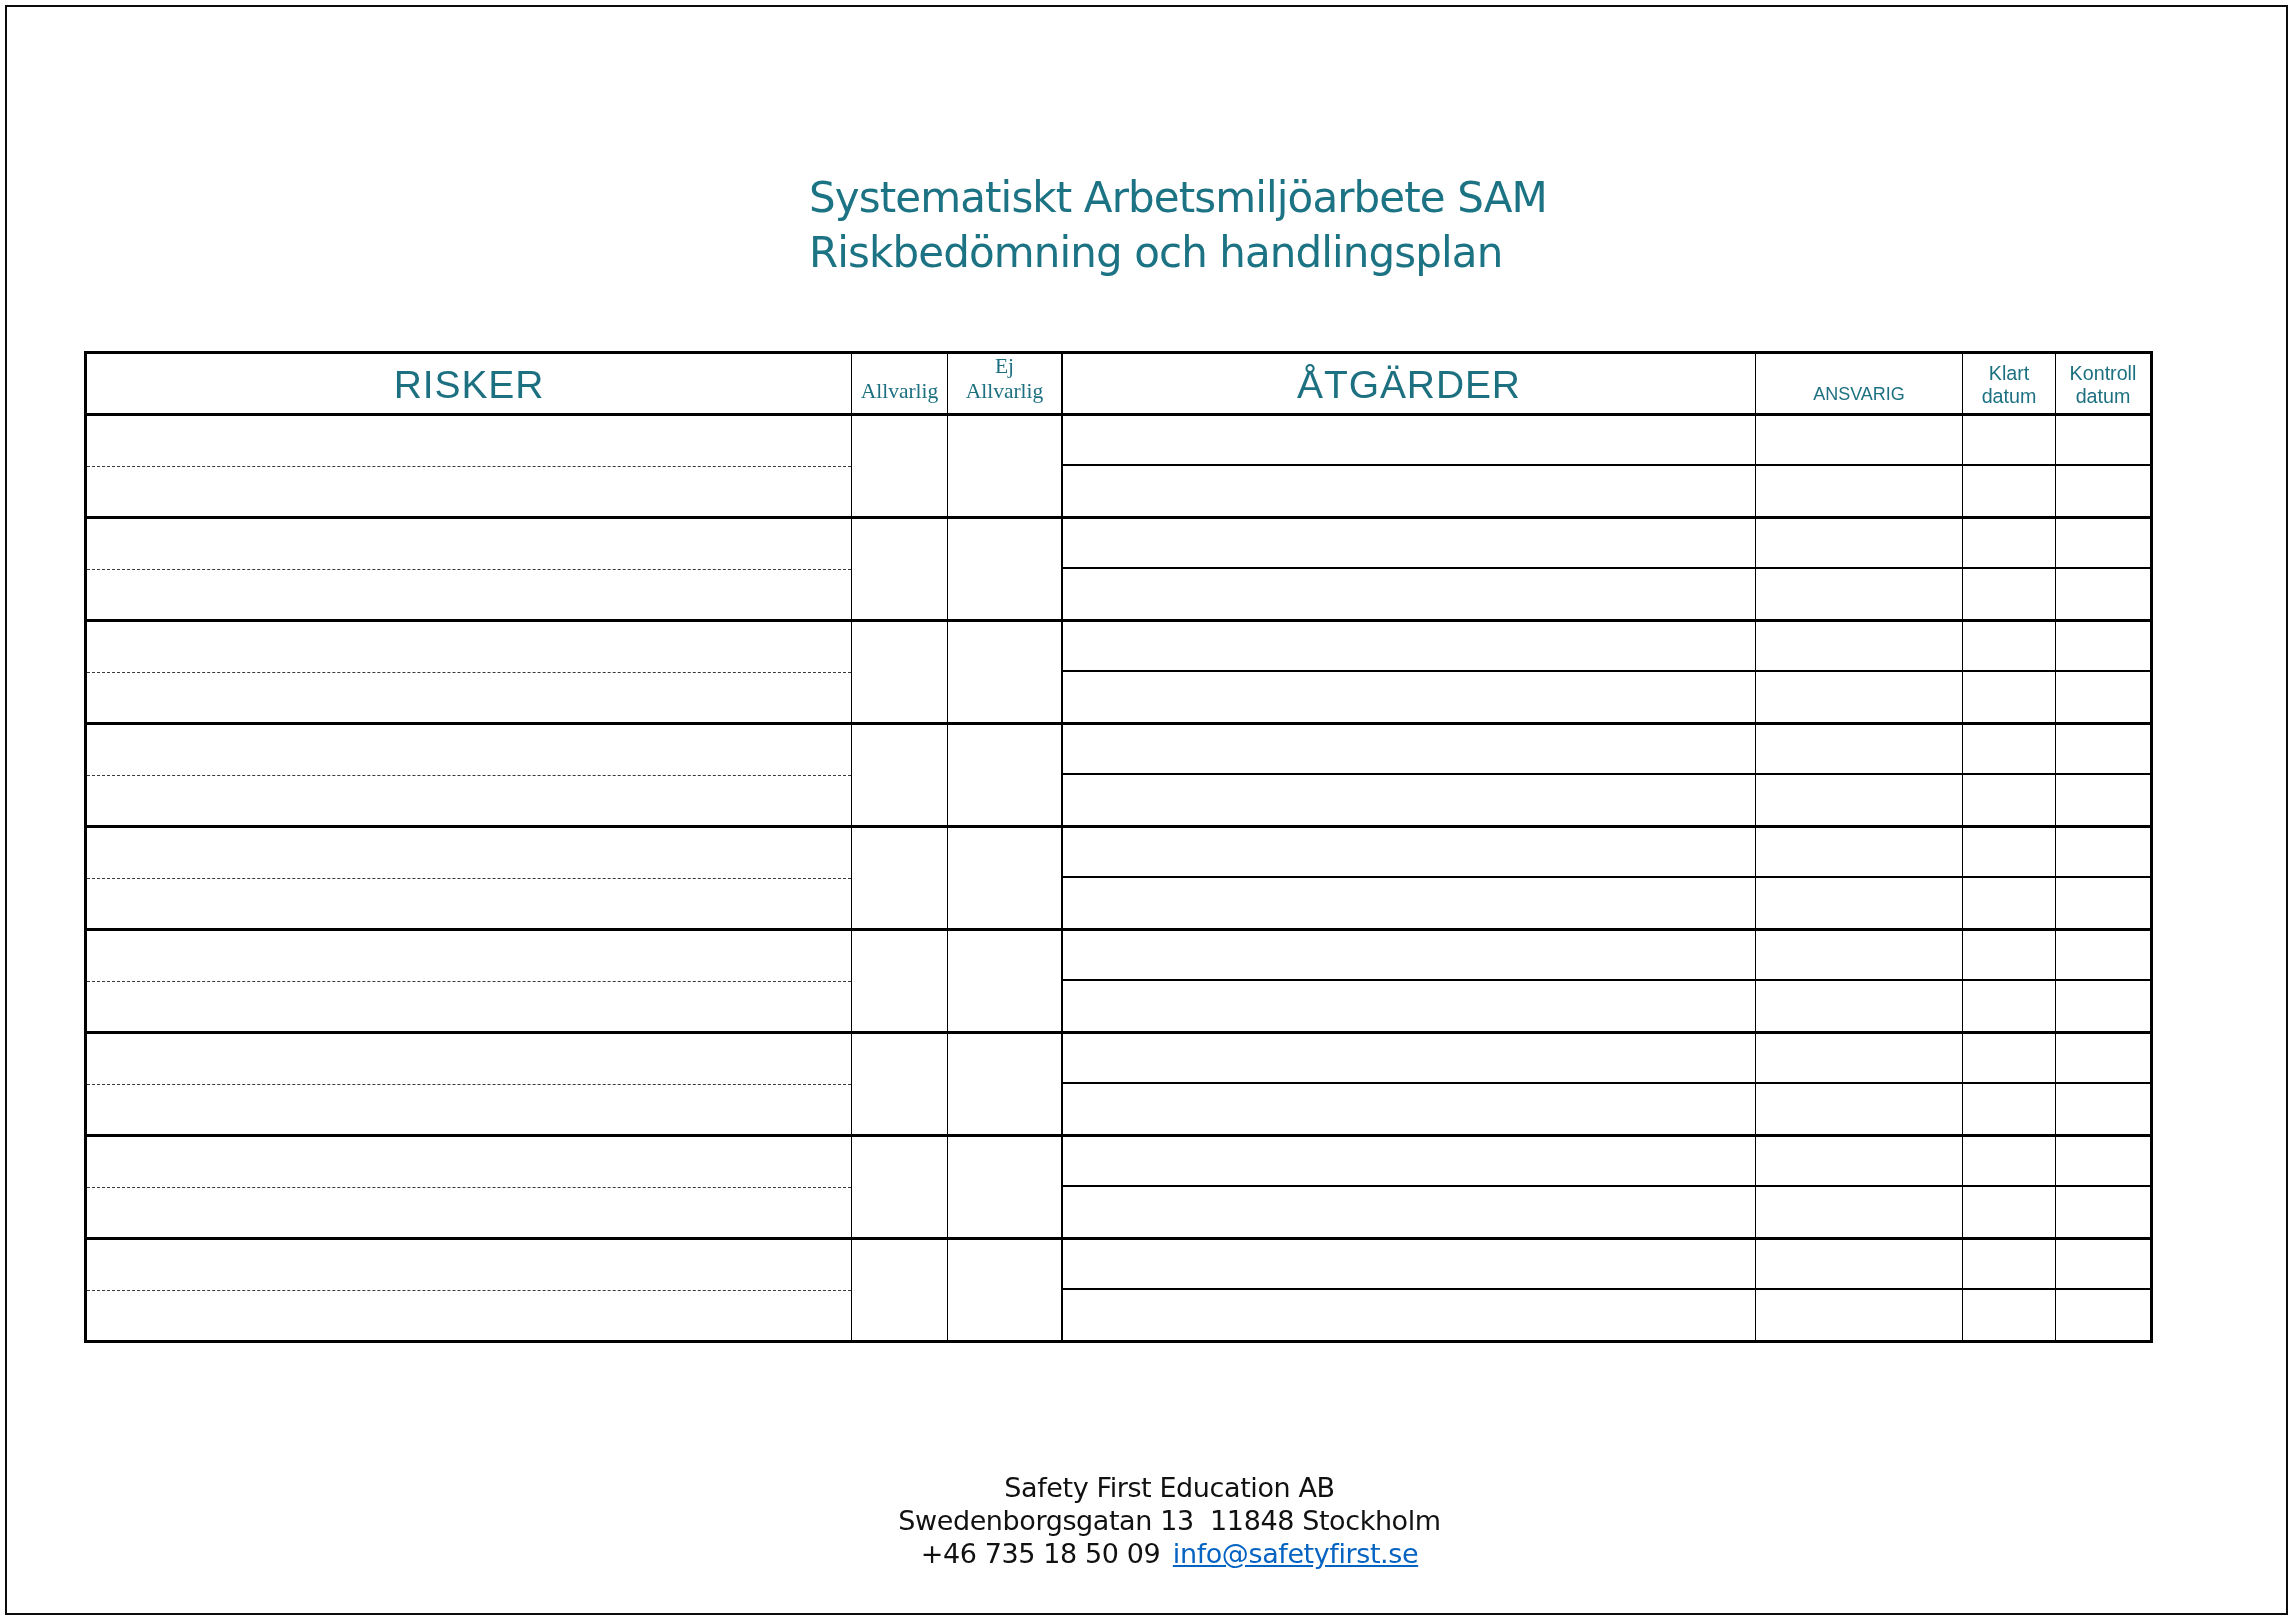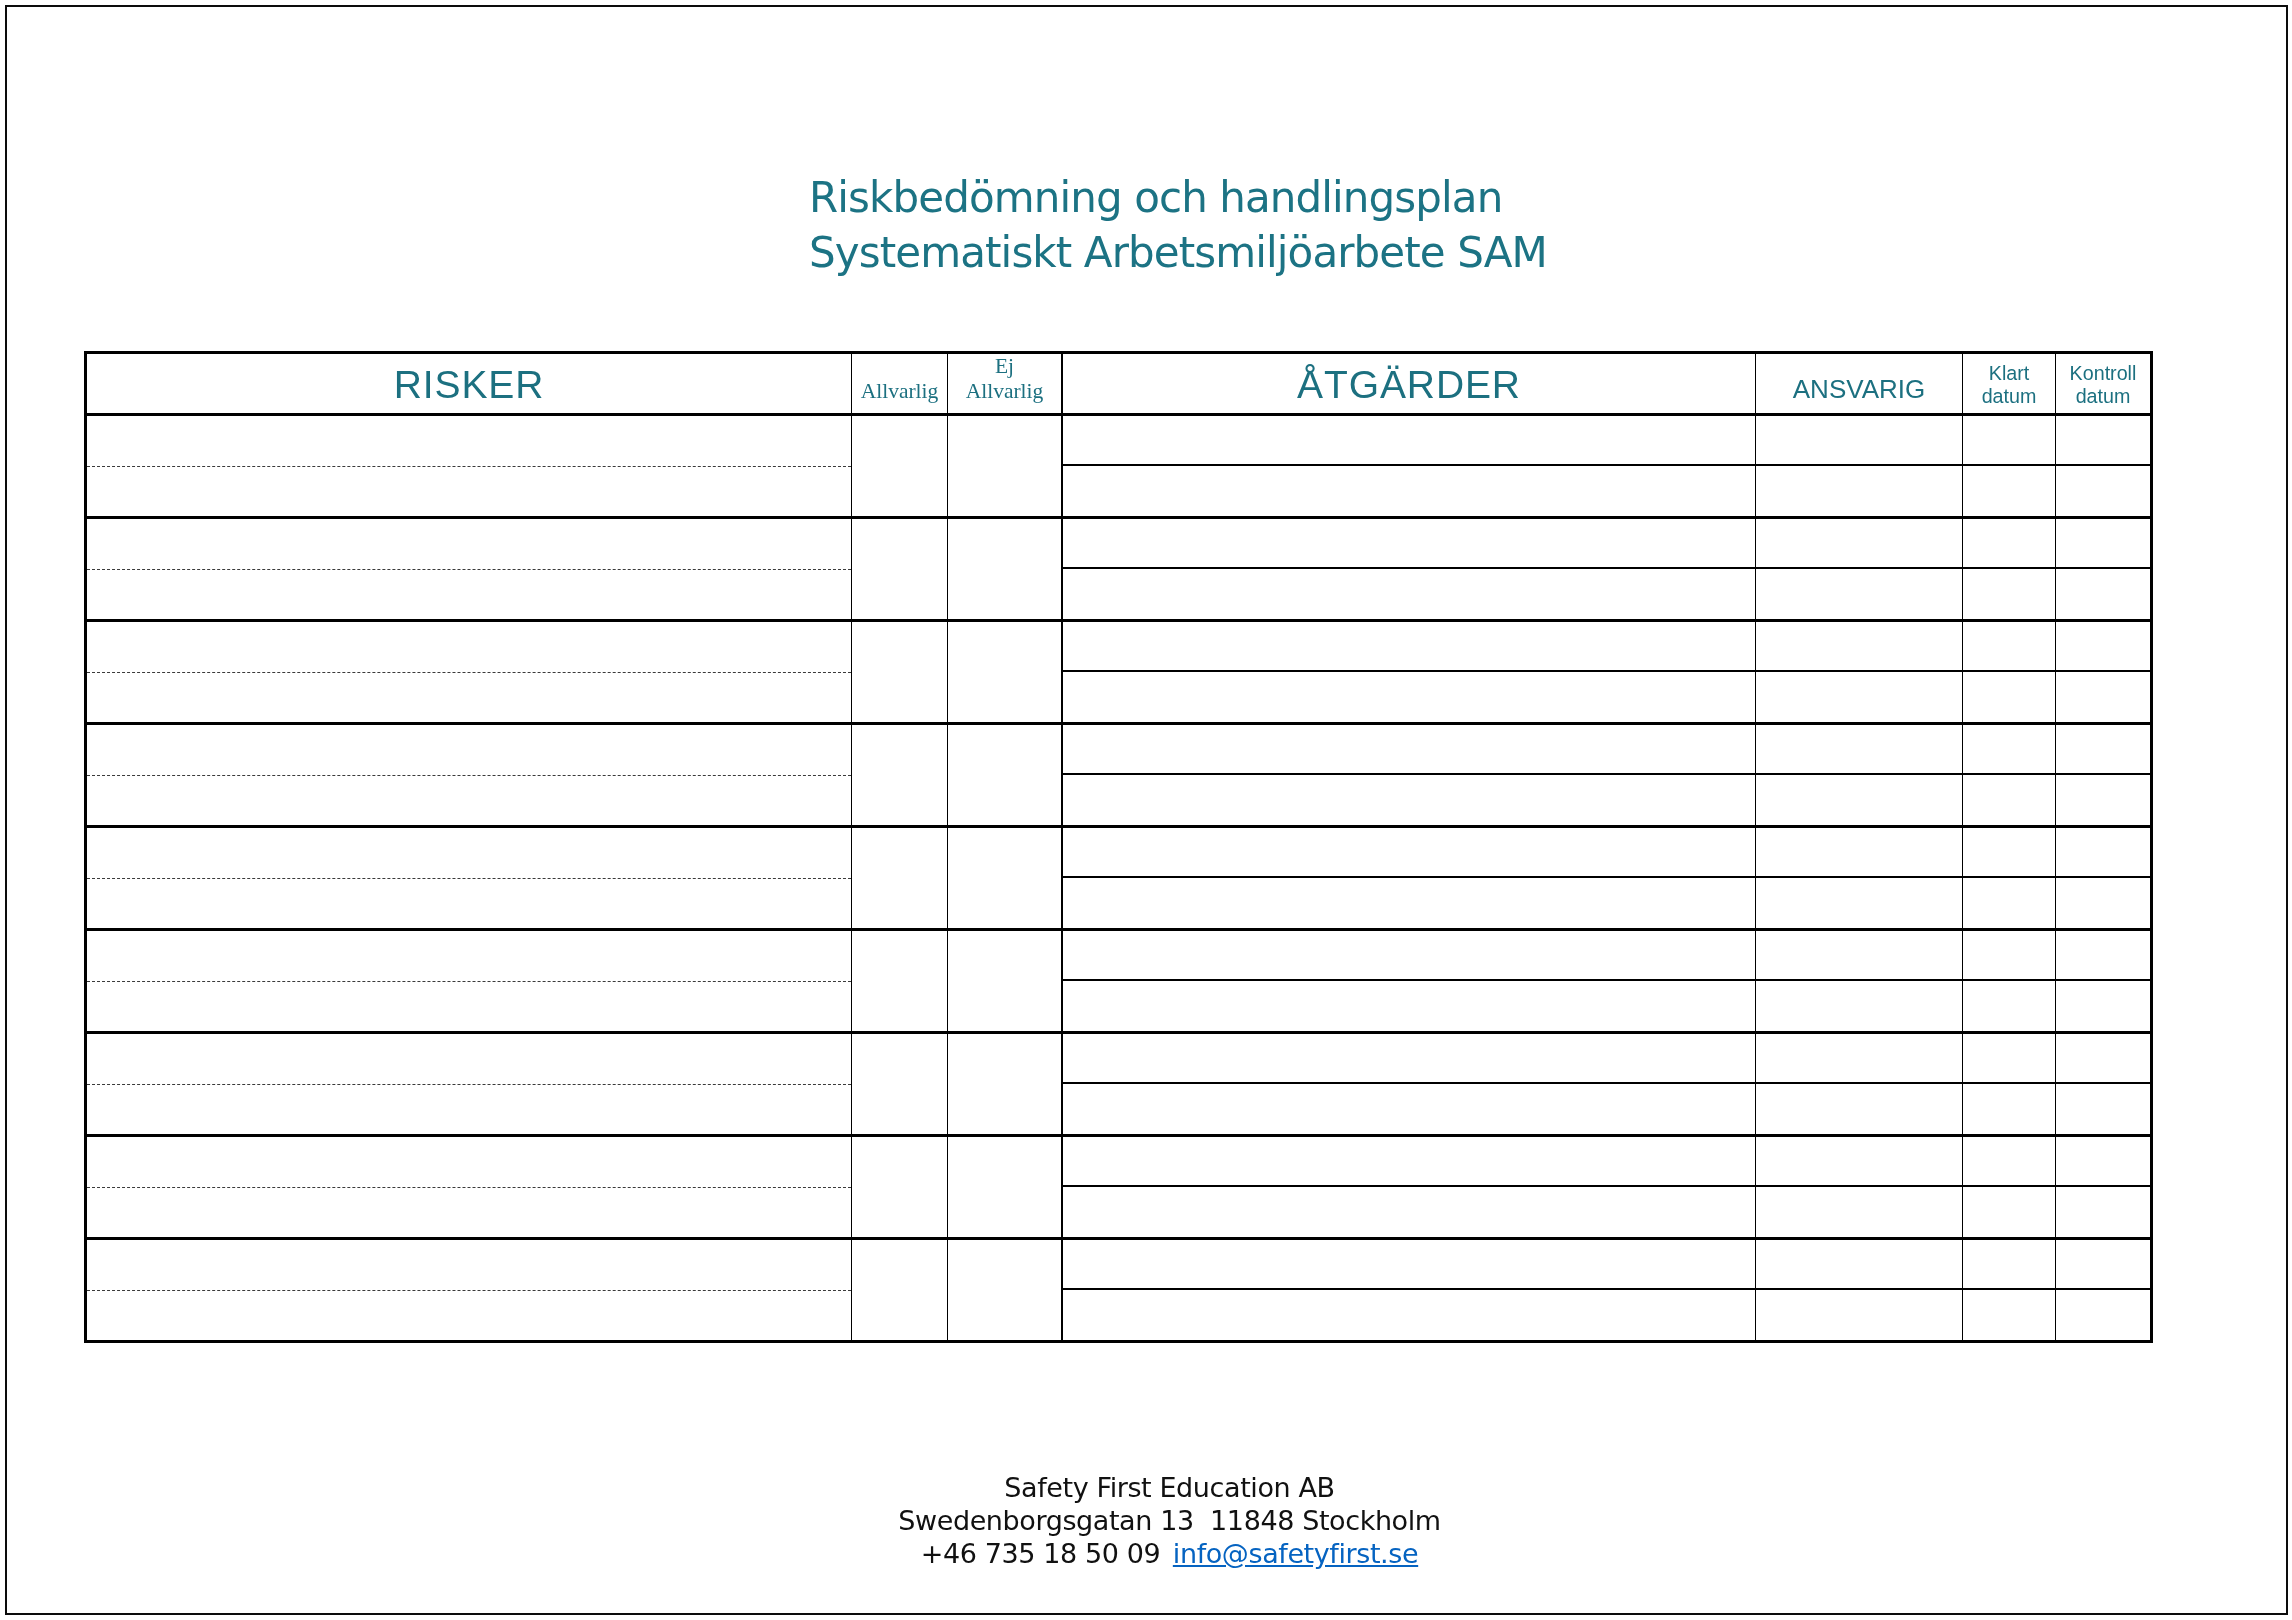--- a/index.html
+++ b/index.html
@@ -26,21 +26,21 @@
   
   .risk-table { position:absolute; left:84px; top:351px; width:2069px; height:992px;
                 border:3.6px solid #000; display:flex; flex-direction:column; background:#fff; }
   .hdr-row { display:grid; grid-template-columns:765px 96px 115px 693px 207px 93px 1fr;
              height:62px; border-bottom:3.6px solid #000; flex:none; color:#1C7080; }
   .hcell { display:flex; align-items:center; justify-content:center; text-align:center; }
   .hcell.b2 { border-right:1.8px solid #000; }
   .hcell.b3 { border-right:2.7px solid #000; }
   .h-big { font-size:39px; letter-spacing:0.9px; }
   .h-bottom { align-items:flex-end; padding-bottom:12px; font-size:21.5px;font-family:Liberation Serif, serif; }
-  .h-ansvarig { align-items:flex-end; padding-bottom:10.7px; font-size:26px; }
+  .h-ansvarig { align-items:flex-end; padding-bottom:10.7px; font-size:18px; }
   .h-small2 { font-size:19.7px; line-height:23px; white-space:pre-line; }
 
   .tbody { flex:1; display:flex; flex-direction:column; }
   .group { flex:1; display:grid; grid-template-columns:765px 96px 115px 693px 207px 93px 1fr;
            grid-template-rows:1fr 1fr; border-bottom:3.6px solid #000; }
   .group:last-child { border-bottom:none; }
   .c { position:relative; }
   .span2 { grid-row:1 / 3; }
   .b2 { border-right:1.8px solid #000; }
   .b3 { border-right:2.7px solid #000; }
@@ -55,22 +55,22 @@
   .footer .email { color:#0563C1; margin-left:12.5px; }
 </style>
 </head>
 <body>
 
 <div class="page">
   <div class="frame"></div>
 
 
   <div class="title">
+    <div>Systematiskt Arbetsmiljöarbete SAM</div>
     <div>Riskbedömning och handlingsplan</div>
-    <div>Systematiskt Arbetsmiljöarbete SAM</div>
   </div>
 
   <div class="risk-table">
     <div class="hdr-row">
       <div class="hcell b2 h-big">RISKER</div>
       <div class="hcell b2 h-bottom">Allvarlig</div>
       <div class="hcell b3 h-bottom h-small-wrap" style="white-space:pre-line; font-size:21.5px; line-height:25px;">Ej
 Allvarlig</div>
       <div class="hcell b2 h-big">ÅTGÄRDER</div>
       <div class="hcell b2 h-ansvarig">ANSVARIG</div>

